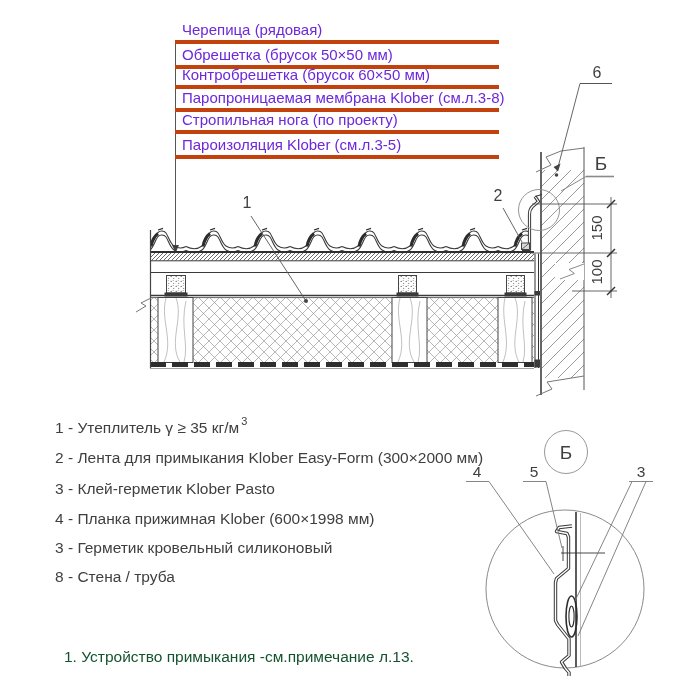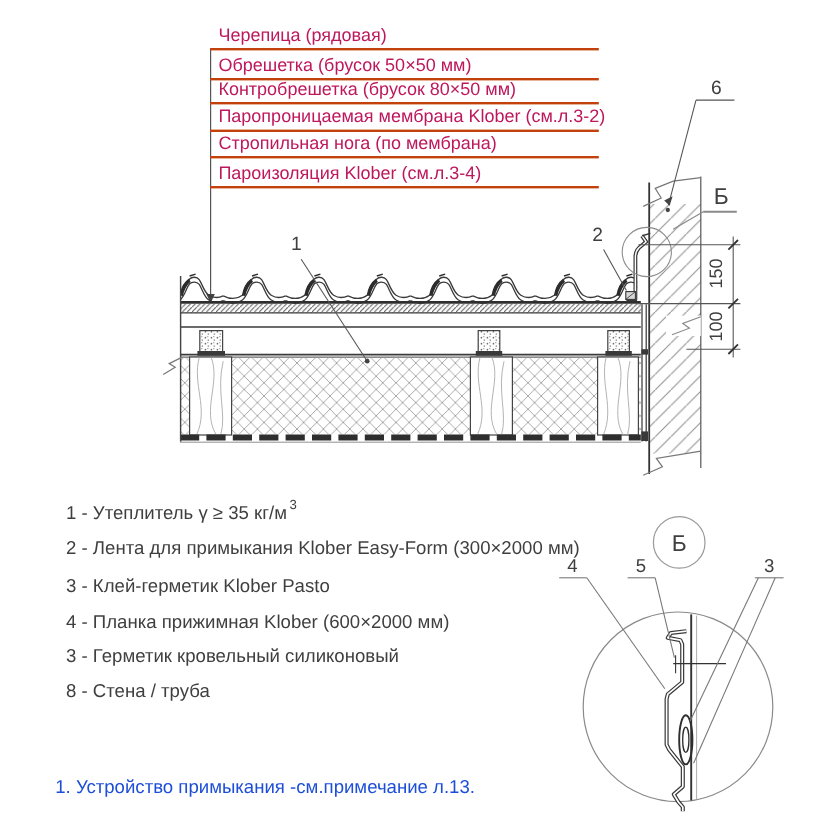--- a/index.html
+++ b/index.html
@@ -1,25 +1,25 @@
 <!DOCTYPE html>
 <html><head>
 <meta charset="utf-8">
 <style>
   html,body{margin:0;padding:0;background:#fff;}
   .canvas{position:relative;width:700px;height:700px;background:#ffffff;overflow:hidden;
           font-family:"Liberation Sans", sans-serif;color:#3f3f3f;}
   svg{position:absolute;left:0;top:0;}
   svg text{font-family:"Liberation Sans", sans-serif;fill:#3f3f3f;}
   .callout-row{position:absolute;left:175px;width:317px;height:21px;
-               border-bottom:2px solid #c2410c;font-size:15px;line-height:21px;
-               padding-left:7px;white-space:nowrap;color:#be185d;}
+               border-bottom:4px solid #c2410c;font-size:15px;line-height:21px;
+               padding-left:7px;white-space:nowrap;color:#6d28d9;}
   .legend-row{position:absolute;left:55px;font-size:15.5px;white-space:nowrap;color:#3f3f3f;text-align:center;}
   .legend-row sup{font-size:11px;position:relative;top:-2px;left:2px;}
-  .footnote{position:absolute;left:46px;top:648px;font-size:15.5px;color:#1d4ed8;white-space:nowrap;}
+  .footnote{position:absolute;left:64px;top:648px;font-size:15.5px;color:#14532d;white-space:nowrap;}
 </style>
 </head>
 <body>
 
 <div class="canvas">
 
   <svg width="700" height="700" viewBox="0 0 700 700">
     <defs>
       <pattern id="wallHatch" width="13" height="13" patternUnits="userSpaceOnUse">
         <line x1="0" y1="13" x2="13" y2="0" stroke="#8f8f8f" stroke-width="0.9"></line>
@@ -198,30 +198,30 @@
         <line x1="629" y1="481.5" x2="653" y2="481.5" stroke="#777" stroke-width="0.9"></line>
         <line x1="632" y1="481.5" x2="575" y2="601" stroke="#777" stroke-width="0.9"></line>
         <line x1="646" y1="481.5" x2="578" y2="636" stroke="#777" stroke-width="0.9"></line>
       </g>
     </g>
   </svg>
 
   <div>
     <div class="callout-row" style="top:19px"><span>Черепица (рядовая)</span></div>
     <div class="callout-row" style="top:44px"><span>Обрешетка (брусок 50×50 мм)</span></div>
-    <div class="callout-row" style="top:64px"><span>Контробрешетка (брусок 80×50 мм)</span></div>
-    <div class="callout-row" style="top:86.5px"><span>Паропроницаемая мембрана Klober (см.л.3-2)</span></div>
-    <div class="callout-row" style="top:109px"><span>Стропильная нога (по мембрана)</span></div>
-    <div class="callout-row" style="top:134px"><span>Пароизоляция Klober (см.л.3-4)</span></div>
+    <div class="callout-row" style="top:64px"><span>Контробрешетка (брусок 60×50 мм)</span></div>
+    <div class="callout-row" style="top:86.5px"><span>Паропроницаемая мембрана Klober (см.л.3-8)</span></div>
+    <div class="callout-row" style="top:109px"><span>Стропильная нога (по проекту)</span></div>
+    <div class="callout-row" style="top:134px"><span>Пароизоляция Klober (см.л.3-5)</span></div>
   </div>
 
   <div>
     <div class="legend-row" style="top:417px"><span>1 - Утеплитель γ ≥ 35 кг/м</span><sup>3</sup></div>
     <div class="legend-row" style="top:449px"><span>2 - Лента для примыкания Klober Easy-Form (300×2000 мм)</span></div>
     <div class="legend-row" style="top:480px"><span>3 - Клей-герметик Klober  Pasto</span></div>
-    <div class="legend-row" style="top:510px"><span>4 - Планка прижимная Klober (600×2000 мм)</span></div>
+    <div class="legend-row" style="top:510px"><span>4 - Планка прижимная Klober (600×1998 мм)</span></div>
     <div class="legend-row" style="top:539px"><span>3 - Герметик кровельный силиконовый</span></div>
     <div class="legend-row" style="top:568px"><span>8 - Стена / труба</span></div>
   </div>
 
   <div class="footnote"><span>1. Устройство примыкания -см.примечание л.13.</span></div>
 
 </div>
 
 </body></html>

